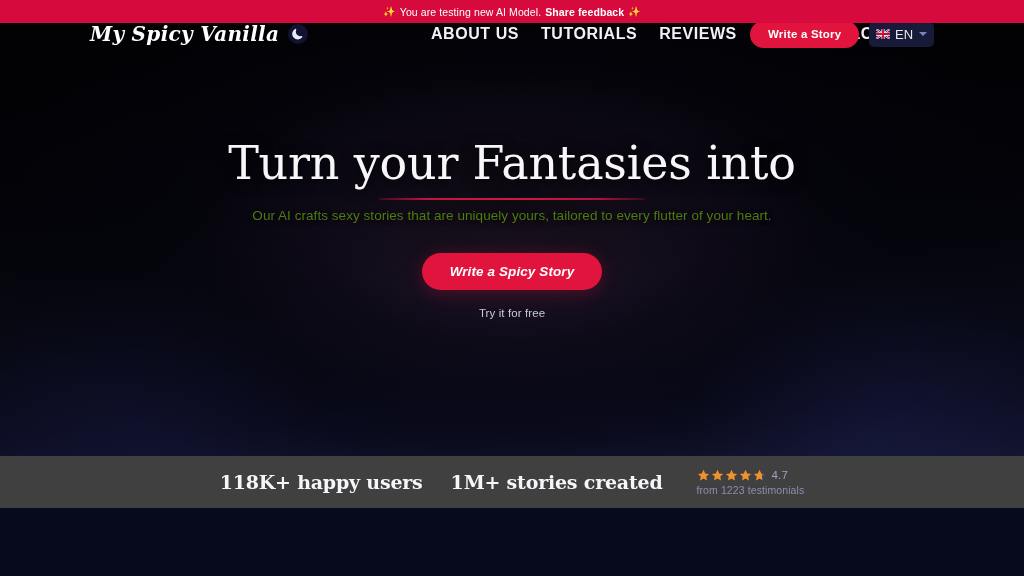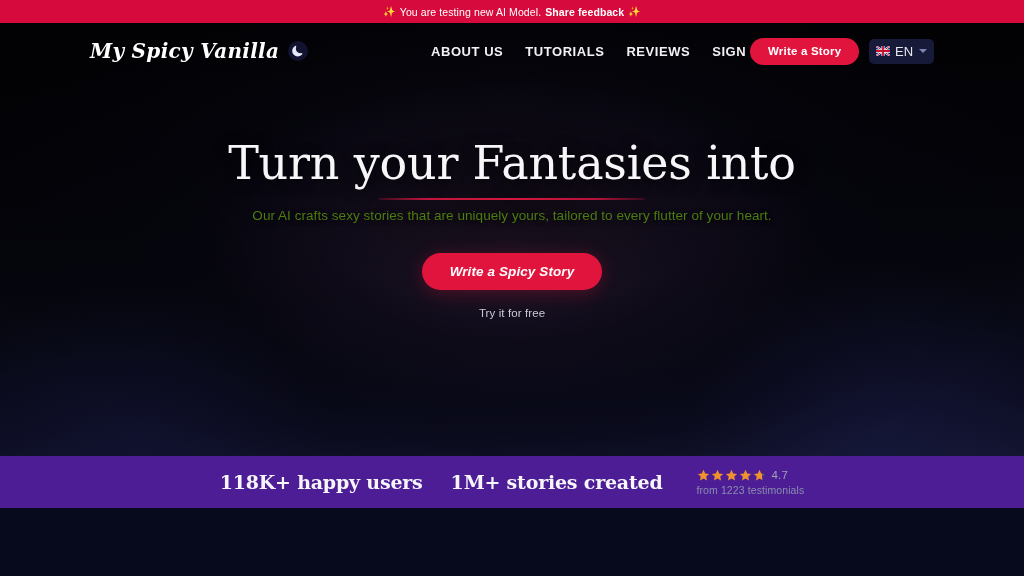--- a/index.html
+++ b/index.html
@@ -69,21 +69,21 @@
     background:
       radial-gradient(ellipse 300px 150px at 512px 180px, rgba(0,0,0,0.55) 0%, rgba(0,0,0,0) 70%),
       radial-gradient(circle 260px at 880px 430px, rgba(26,28,71,0.45) 0%, rgba(0,0,0,0) 75%),
       radial-gradient(circle 240px at 140px 430px, rgba(20,22,58,0.40) 0%, rgba(0,0,0,0) 75%);
     pointer-events: none;
   }
 
   
   .header {
     position: absolute;
-    top: 23px; left: 0;
+    top: 6px; left: 0;
     width: 824px;
     height: 56px;
     display: flex;
     align-items: center;
     z-index: 30;
   }
   .logo-wrap {
     position: absolute;
     left: 90px;
     display: flex;
@@ -111,21 +111,21 @@
   }
 
   .nav {
     position: absolute;
     left: 420px;
     display: flex;
     align-items: center;
     gap: 0;
   }
   .nav-item {
-    font-size: 13px;
+    font-size: 16px;
     font-weight: bold;
     letter-spacing: 0.55px;
     color: #f2f2f5;
     text-decoration: none;
     padding: 6px 11px;
     cursor: pointer;
     white-space: nowrap;
   }
 
   .header-cta {
@@ -239,21 +239,21 @@
     color: #c9cad6;
     letter-spacing: 0.1px;
   }
 
   
   .stats-bar {
     position: absolute;
     top: 456px; left: 0;
     width: 1024px;
     height: 52px;
-    background: #4c1d95;
+    background: #404040;
     display: flex;
     align-items: center;
     justify-content: center;
     gap: 28px;
     z-index: 25;
   }
   .stat-big {
     font-family: "DejaVu Serif", serif;
     font-size: 19px;
     font-weight: bold;

